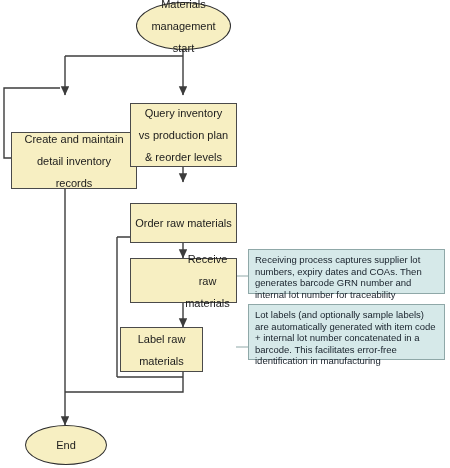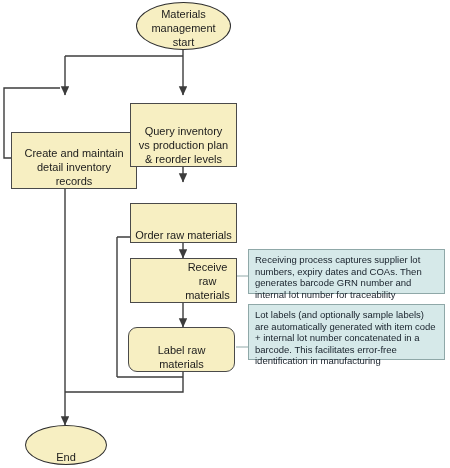--- a/index.html
+++ b/index.html
@@ -24,26 +24,26 @@
     left: 0;
     top: 0;
     width: 450px;
     height: 468px;
     pointer-events: none;
   }
   .node {
     position: absolute;
     box-sizing: border-box;
     display: flex;
-    align-items: flex-end;
+    align-items: center;
     justify-content: center;
     text-align: center;
     color: #1b1b1b;
     font-size: 11px;
-    line-height: 14px;
+    line-height: 22px;
     z-index: 3;
   }
   .process {
     background: #f7efc2;
     border: 1.4px solid #4a4a4a;
   }
   .terminator {
     background: #f7efc2;
     border: 1.4px solid #2e2e2e;
     border-radius: 50%;
@@ -126,21 +126,21 @@
 
   <div class="node process" style="left:130px; top:182px; width:107px; height:40px;margin-top:21px;">
     <span class="node-label">Order raw materials</span>
   </div>
 
   <div class="node process" style="left:130px; top:258px; width:107px; height:45px;padding-left:48px;">
     <span class="node-label">Receive raw
 materials</span>
   </div>
 
-  <div class="node process" style="left:128px; top:327px; width:107px; height:45px;border-radius:9px;">
+  <div class="node process" style="left:120px; top:327px; width:83px; height:45px;">
     <span class="node-label">Label raw
 materials</span>
   </div>
 
   <div class="node terminator" style="left:25px; top:425px; width:82px; height:40px;">
     <span class="node-label">End</span>
   </div>
 
   <div class="note" style="left:248px; top:249px; width:197px; height:45px;">
     <span class="note-label">Receiving process captures supplier lot numbers, expiry dates and COAs. Then generates barcode GRN number and internal lot number for traceability</span>

